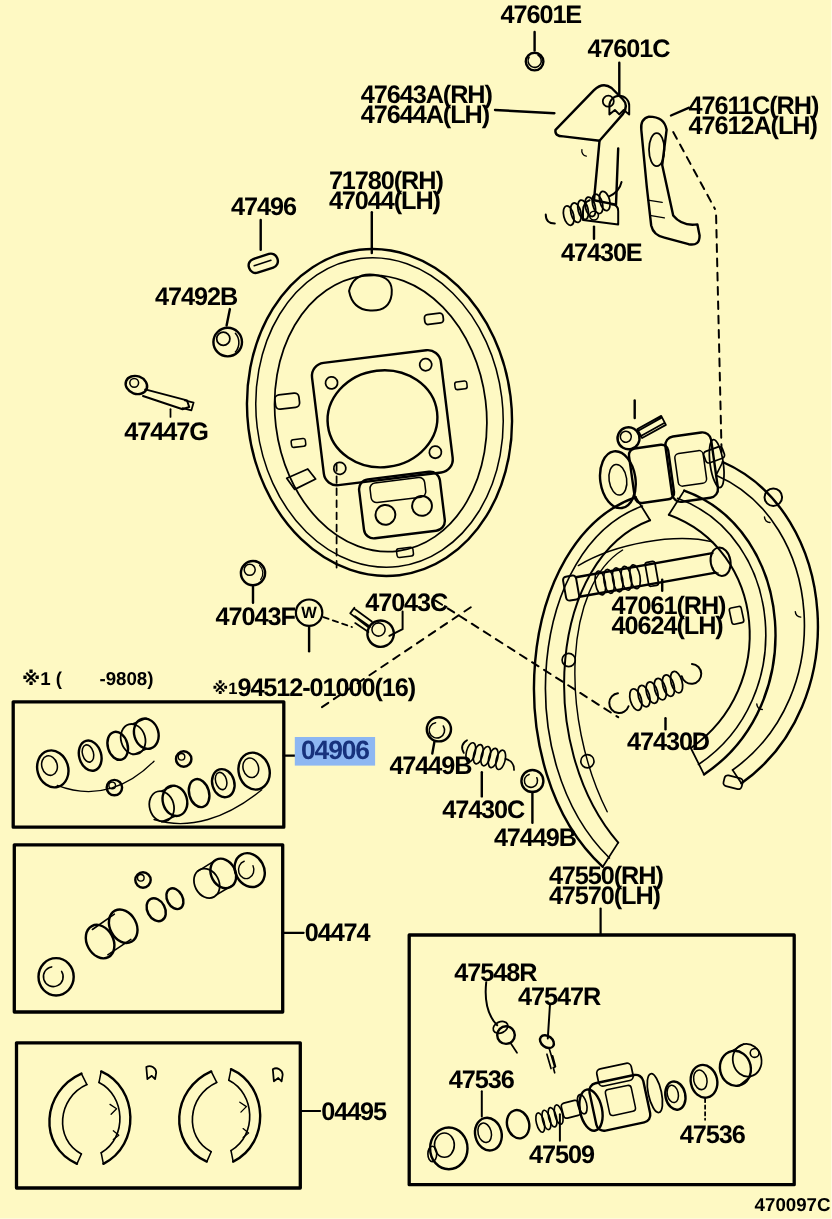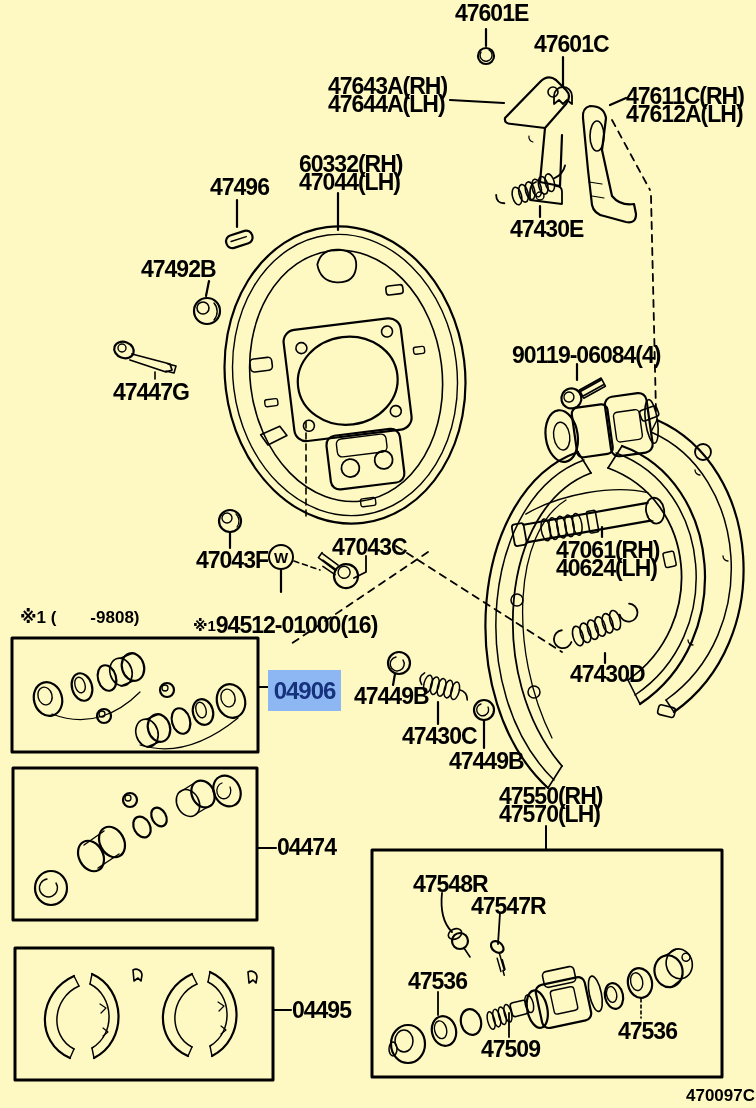--- a/index.html
+++ b/index.html
@@ -8,21 +8,21 @@
     font-family:"Liberation Sans","DejaVu Sans",sans-serif;color:#000;
   }
   .canvas svg{position:absolute;left:0;top:0;}
   .pl{
     position:absolute;font-weight:700;font-size:23px;letter-spacing:-1px;
     line-height:1;white-space:nowrap;color:#000;
   }
   .pl-sm{font-size:16px;letter-spacing:0;}
   .code{position:absolute;font-weight:700;font-size:17px;letter-spacing:0;}
   .hl{
-    position:absolute;left:268px;top:670px;width:73px;height:41px;
+    position:absolute;left:268px;top:670px;width:73px;height:26px;
     display:flex;align-items:center;justify-content:center;
     font-weight:700;font-size:24px;letter-spacing:-1px;
   }
   .wmark{
     position:absolute;left:268px;top:544px;width:26px;height:26px;
     border:2.5px solid #000;border-radius:50%;box-sizing:border-box;
     display:flex;align-items:center;justify-content:center;
     font-weight:700;font-size:15px;letter-spacing:0;
   }
   .note{position:absolute;font-weight:700;white-space:pre;}
@@ -329,27 +329,26 @@
     </g>
   </g>
 </svg>
 
 <div class="pl" style="left:455px;top:2px">47601E</div>
 <div class="pl" style="left:534px;top:33px">47601C</div>
 <div class="pl" style="left:328px;top:75px">47643A(RH)</div>
 <div class="pl" style="left:328px;top:93px">47644A(LH)</div>
 <div class="pl" style="left:626px;top:85px">47611C(RH)</div>
 <div class="pl" style="left:626px;top:103px">47612A(LH)</div>
-<div class="pl" style="left:299px;top:153px">60332(RH)</div>
+<div class="pl" style="left:299px;top:153px">71780(RH)</div>
 <div class="pl" style="left:299px;top:171px">47044(LH)</div>
 <div class="pl" style="left:210px;top:176px">47496</div>
 <div class="pl" style="left:141px;top:258px">47492B</div>
 <div class="pl" style="left:113px;top:381px">47447G</div>
 <div class="pl" style="left:510px;top:218px">47430E</div>
-<div class="pl" style="left:512px;top:344px">90119-06084(4)</div>
 <div class="pl" style="left:556px;top:539px">47061(RH)</div>
 <div class="pl" style="left:556px;top:557px">40624(LH)</div>
 <div class="pl" style="left:196px;top:549px">47043F</div>
 <div class="pl" style="left:332px;top:536px">47043C</div>
 <div class="pl" style="left:354px;top:685px">47449B</div>
 <div class="pl" style="left:402px;top:725px">47430C</div>
 <div class="pl" style="left:449px;top:750px">47449B</div>
 <div class="pl" style="left:570px;top:663px">47430D</div>
 <div class="pl" style="left:499px;top:785px">47550(RH)</div>
 <div class="pl" style="left:499px;top:803px">47570(LH)</div>

